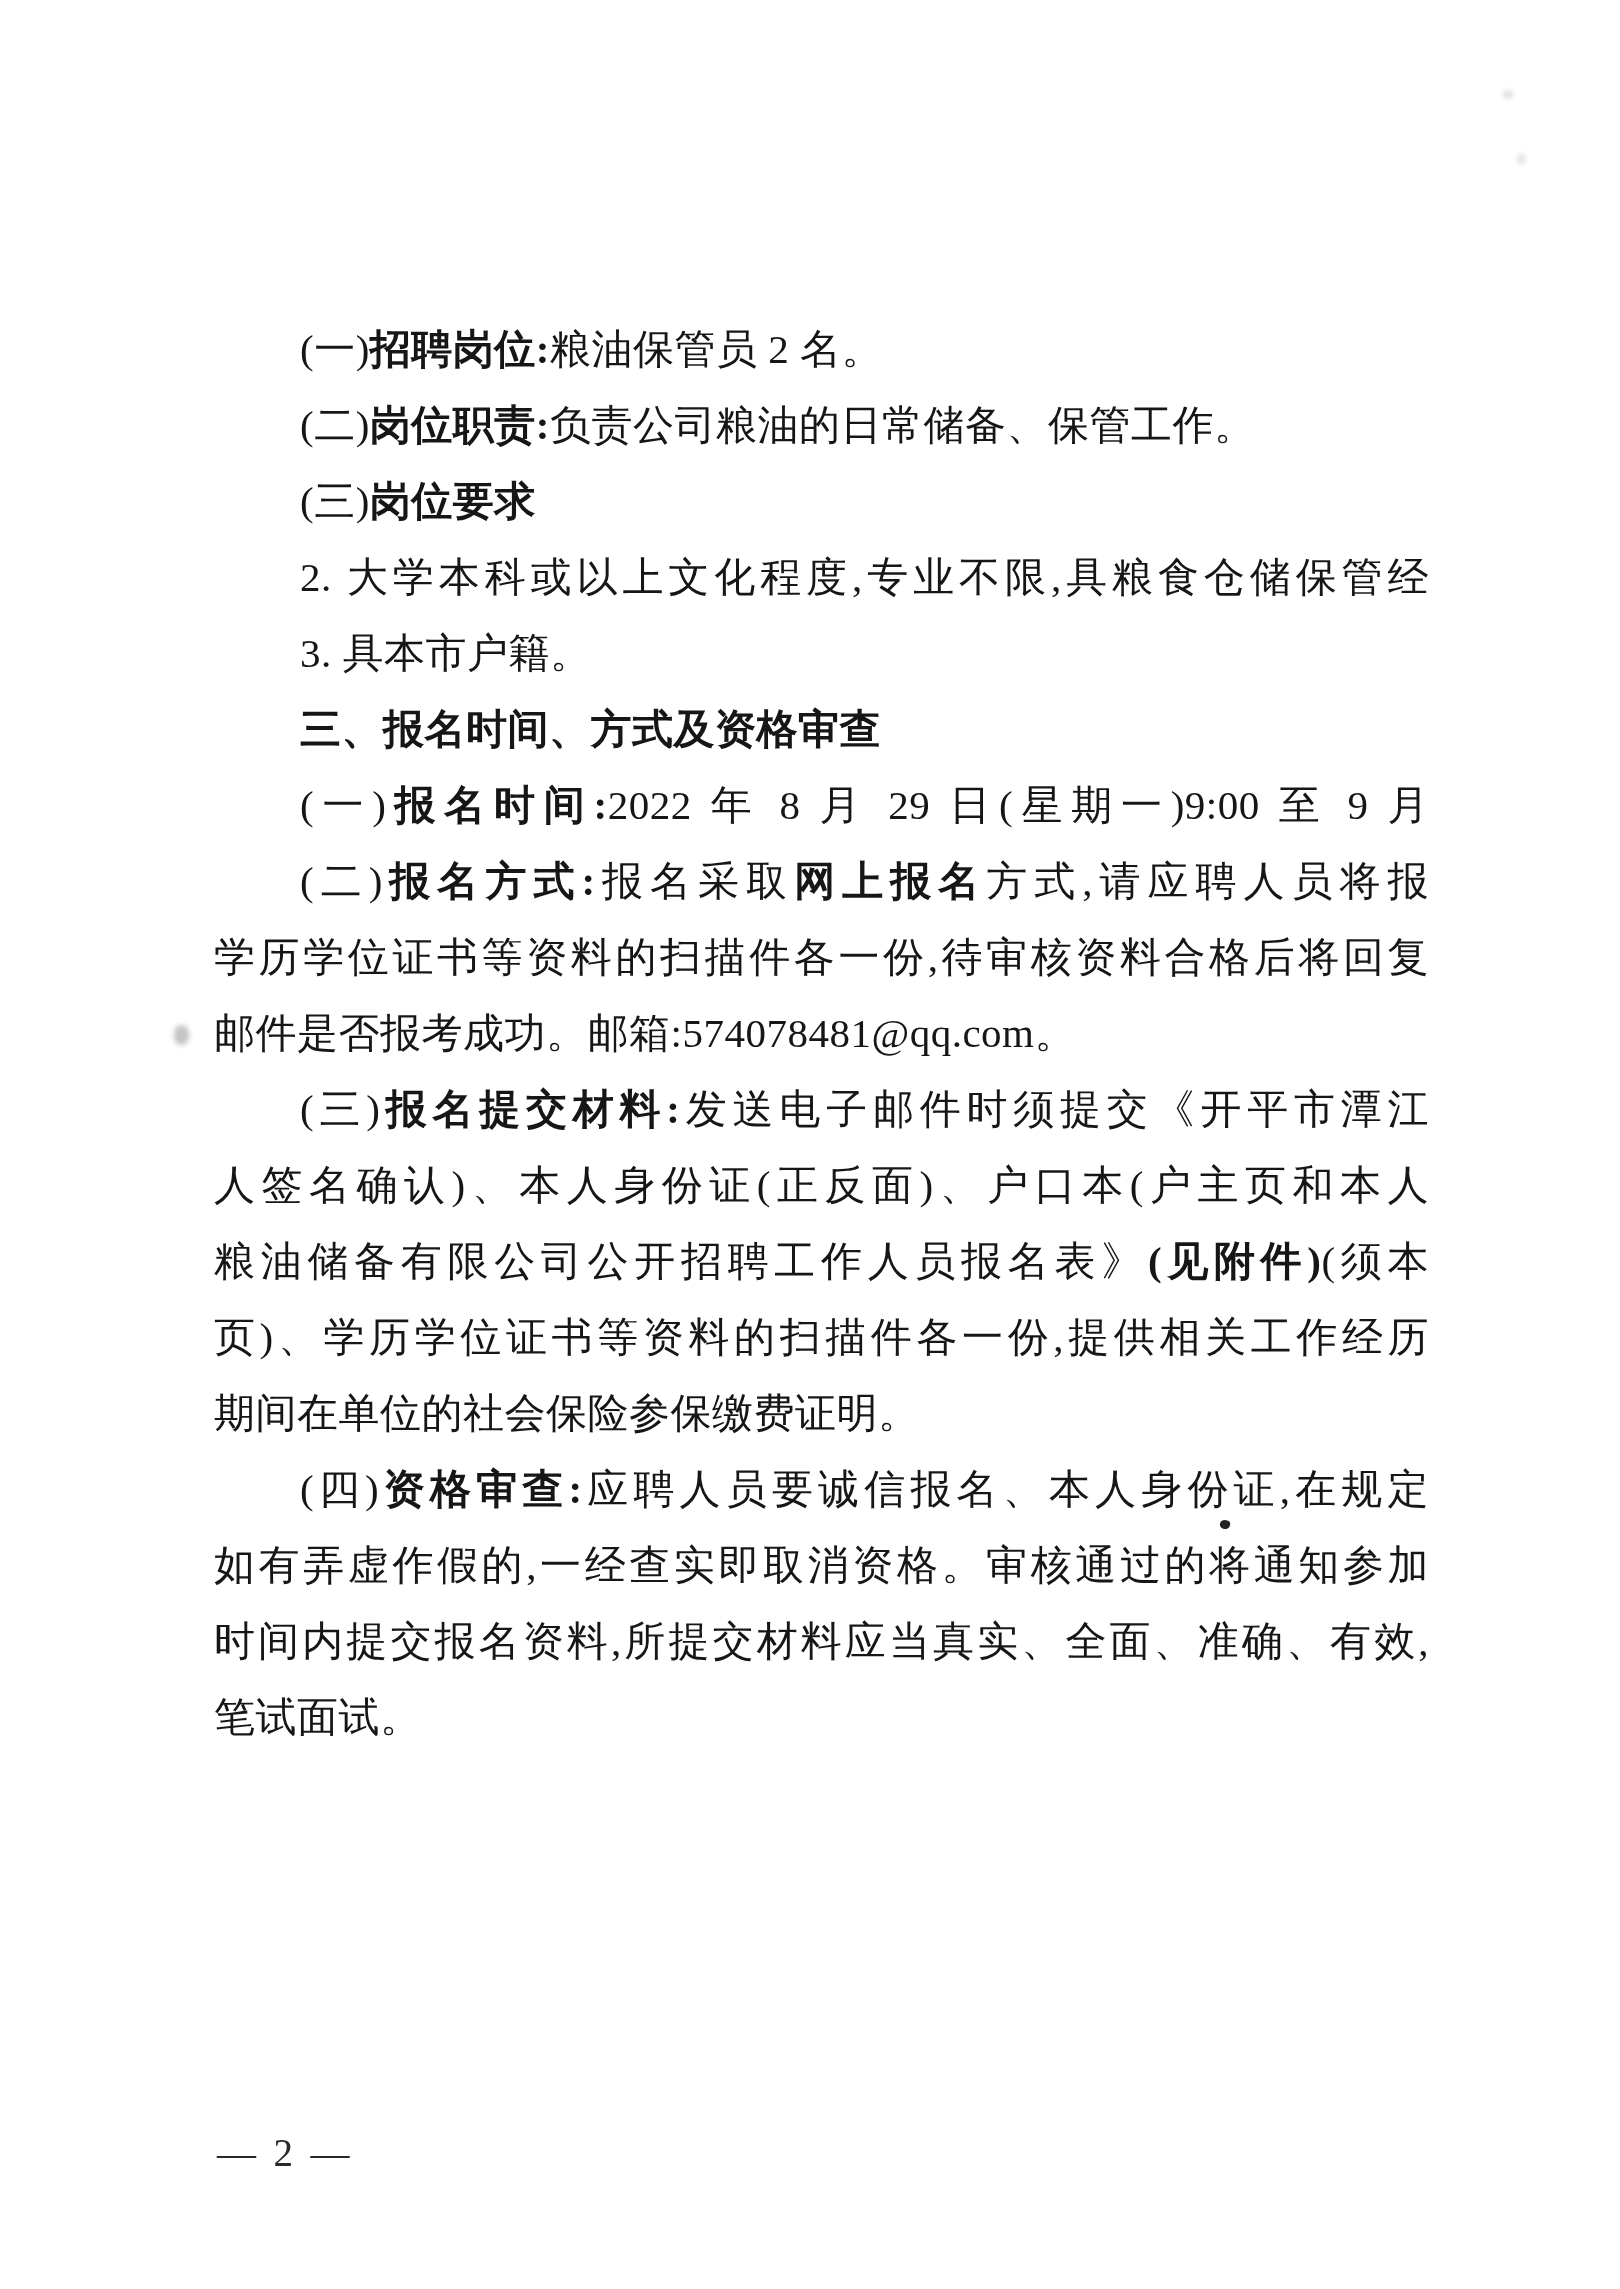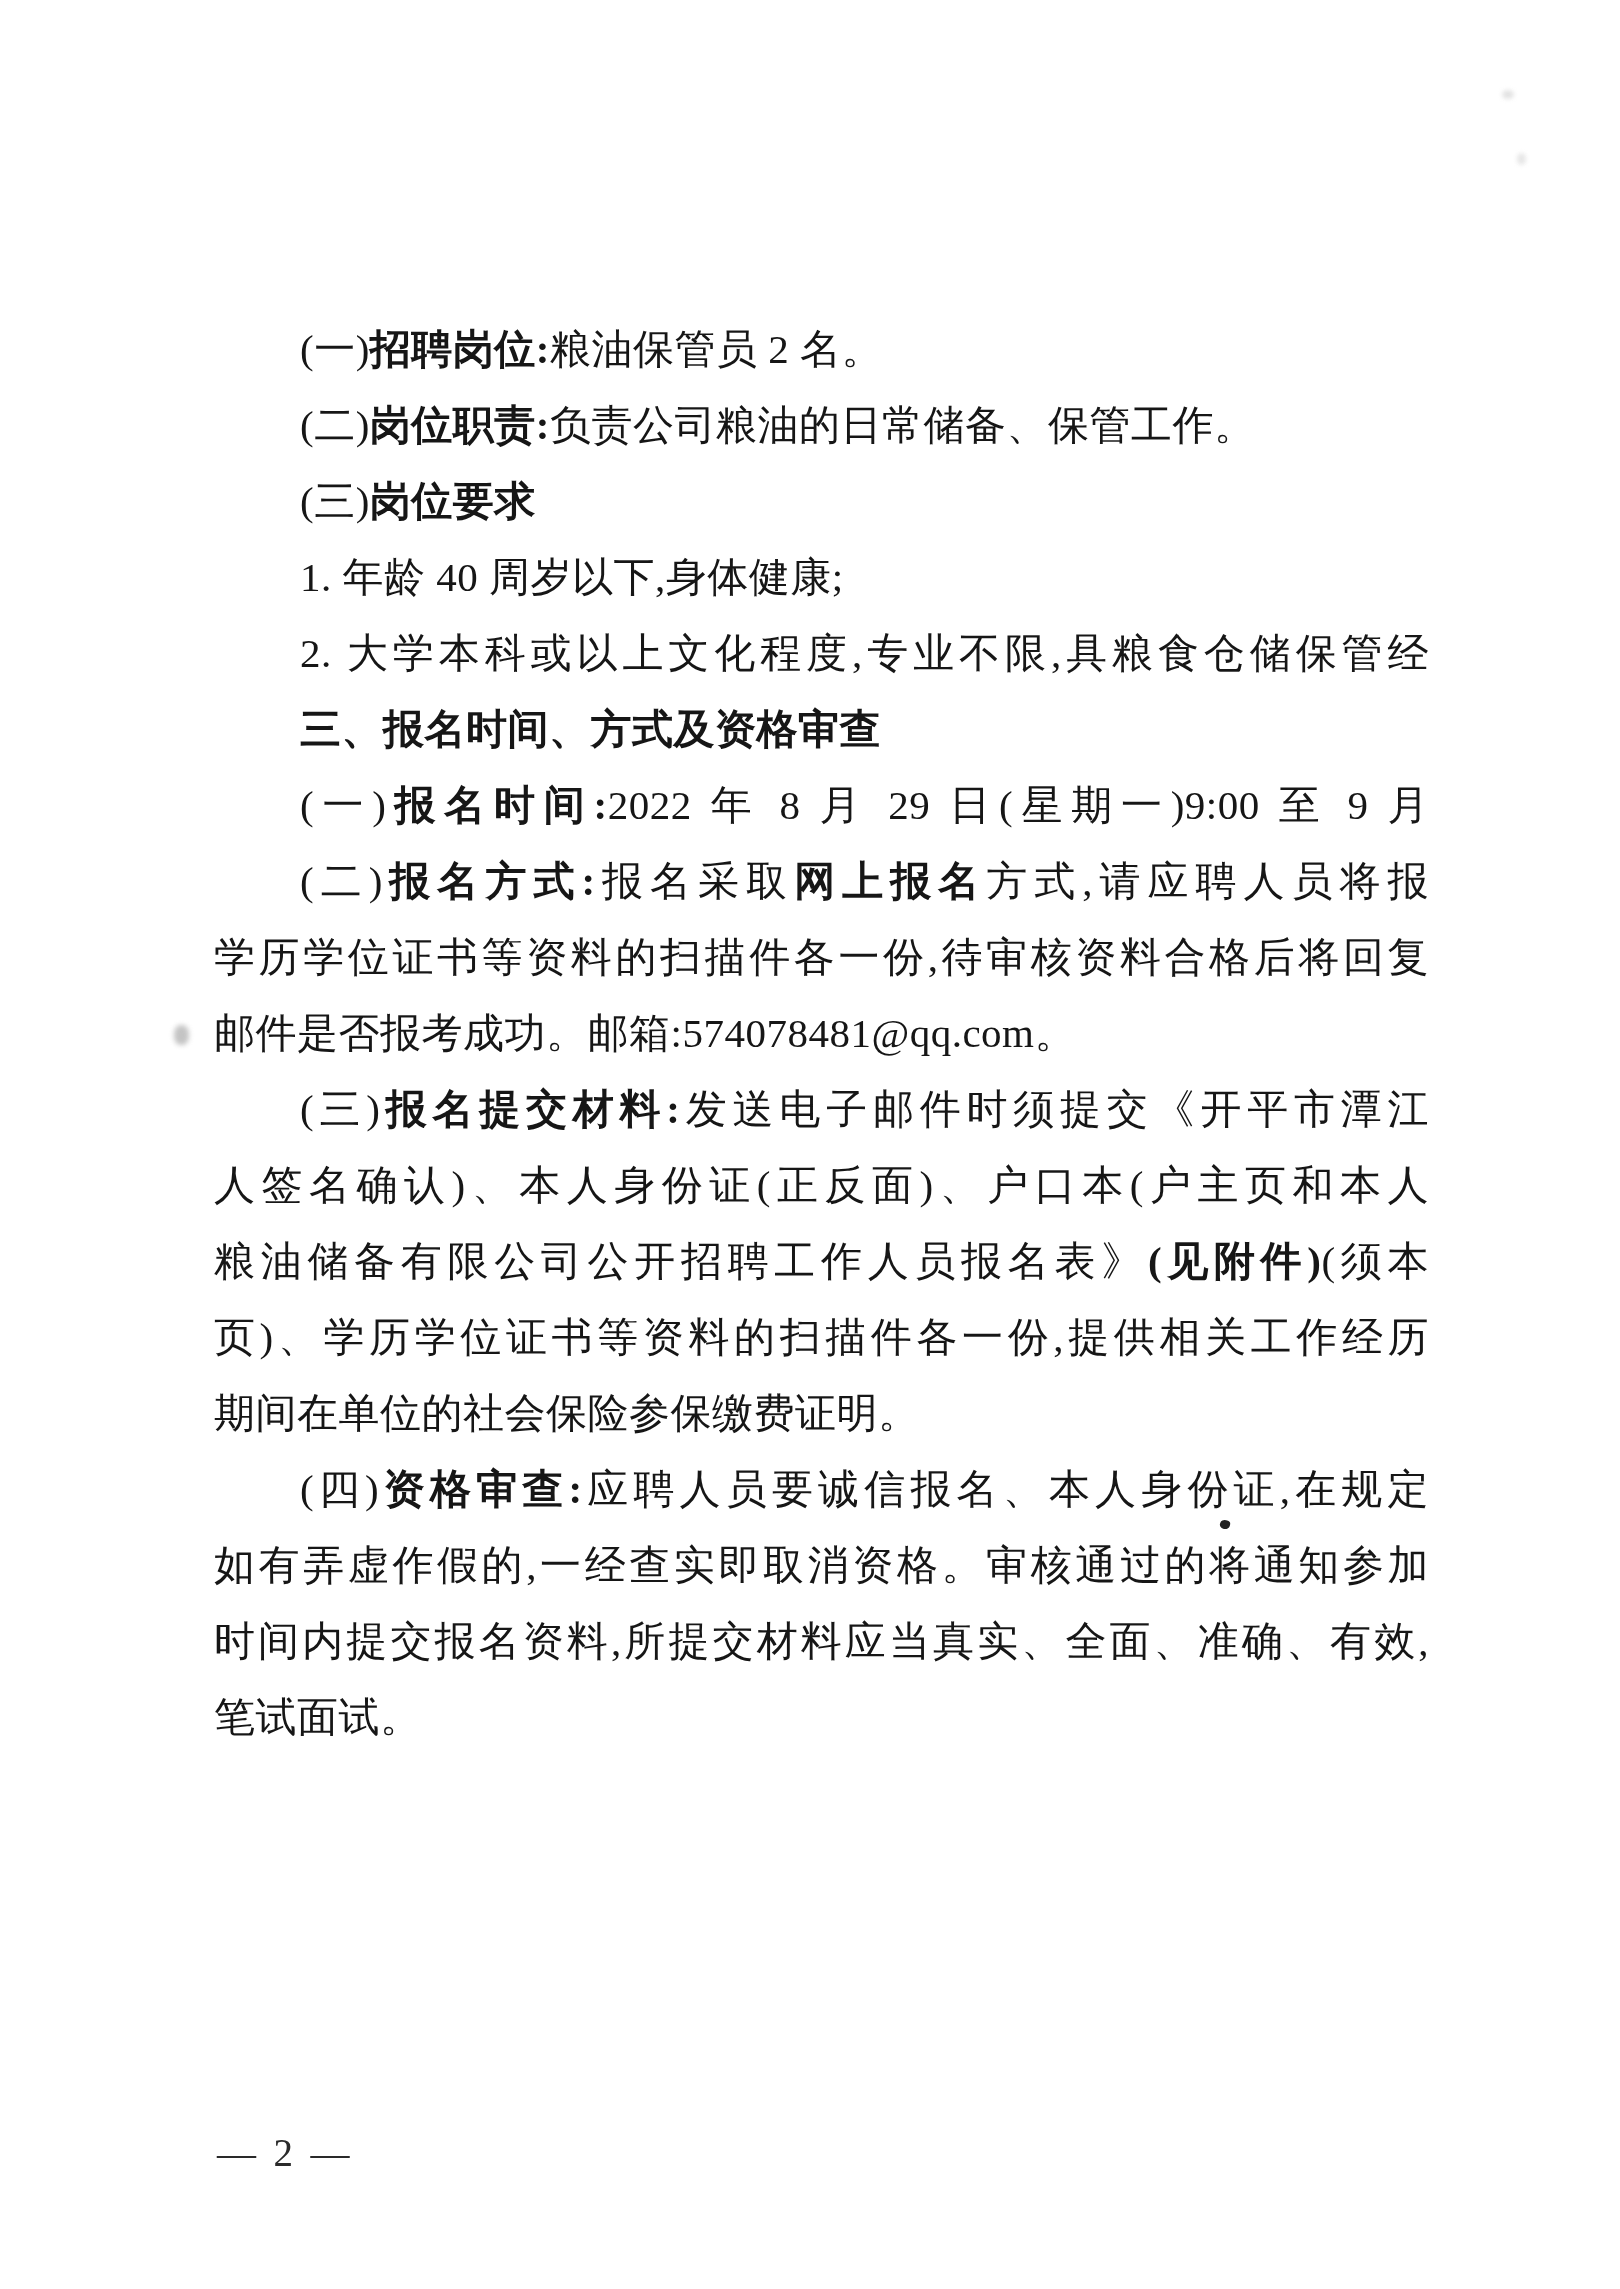--- a/index.html
+++ b/index.html
@@ -64,22 +64,22 @@
   }
 </style>
 </head>
 <body>
 
 <div class="page">
   <div class="doc" id="doc">
       <div class="line indent"><span class="seg">(一)</span><span class="seg bold">招聘岗位:</span><span class="seg">粮油保管员 2 名。</span></div>
       <div class="line indent"><span class="seg">(二)</span><span class="seg bold">岗位职责:</span><span class="seg">负责公司粮油的日常储备、保管工作。</span></div>
       <div class="line indent"><span class="seg">(三)</span><span class="seg bold">岗位要求</span></div>
-      <div class="line indent"><span class="seg">1. 年龄 40 周岁以下,身体健康;</span></div>
       <div class="line indent full"><span class="seg">2. 大学本科或以上文化程度,专业不限,具粮食仓储保管经</span></div>
+      <div class="line indent"><span class="seg">3. 具本市户籍。</span></div>
       <div class="line indent"><span class="seg bold">三、报名时间、方式及资格审查</span></div>
       <div class="line indent full"><span class="seg">(一)</span><span class="seg bold">报名时间:</span><span class="seg">2022 年 8 月 29 日(星期一)9:00 至 9 月</span></div>
       <div class="line indent full"><span class="seg">(二)</span><span class="seg bold">报名方式:</span><span class="seg">报名采取</span><span class="seg bold">网上报名</span><span class="seg">方式,请应聘人员将报</span></div>
       <div class="line full"><span class="seg">学历学位证书等资料的扫描件各一份,待审核资料合格后将回复</span></div>
       <div class="line"><span class="seg">邮件是否报考成功。邮箱:574078481@qq.com。</span></div>
       <div class="line indent full"><span class="seg">(三)</span><span class="seg bold">报名提交材料:</span><span class="seg">发送电子邮件时须提交《开平市潭江</span></div>
       <div class="line full"><span class="seg">人签名确认)、本人身份证(正反面)、户口本(户主页和本人</span></div>
       <div class="line full"><span class="seg">粮油储备有限公司公开招聘工作人员报名表》</span><span class="seg bold">(见附件)</span><span class="seg">(须本</span></div>
       <div class="line full"><span class="seg">页)、学历学位证书等资料的扫描件各一份,提供相关工作经历</span></div>
       <div class="line"><span class="seg">期间在单位的社会保险参保缴费证明。</span></div>

